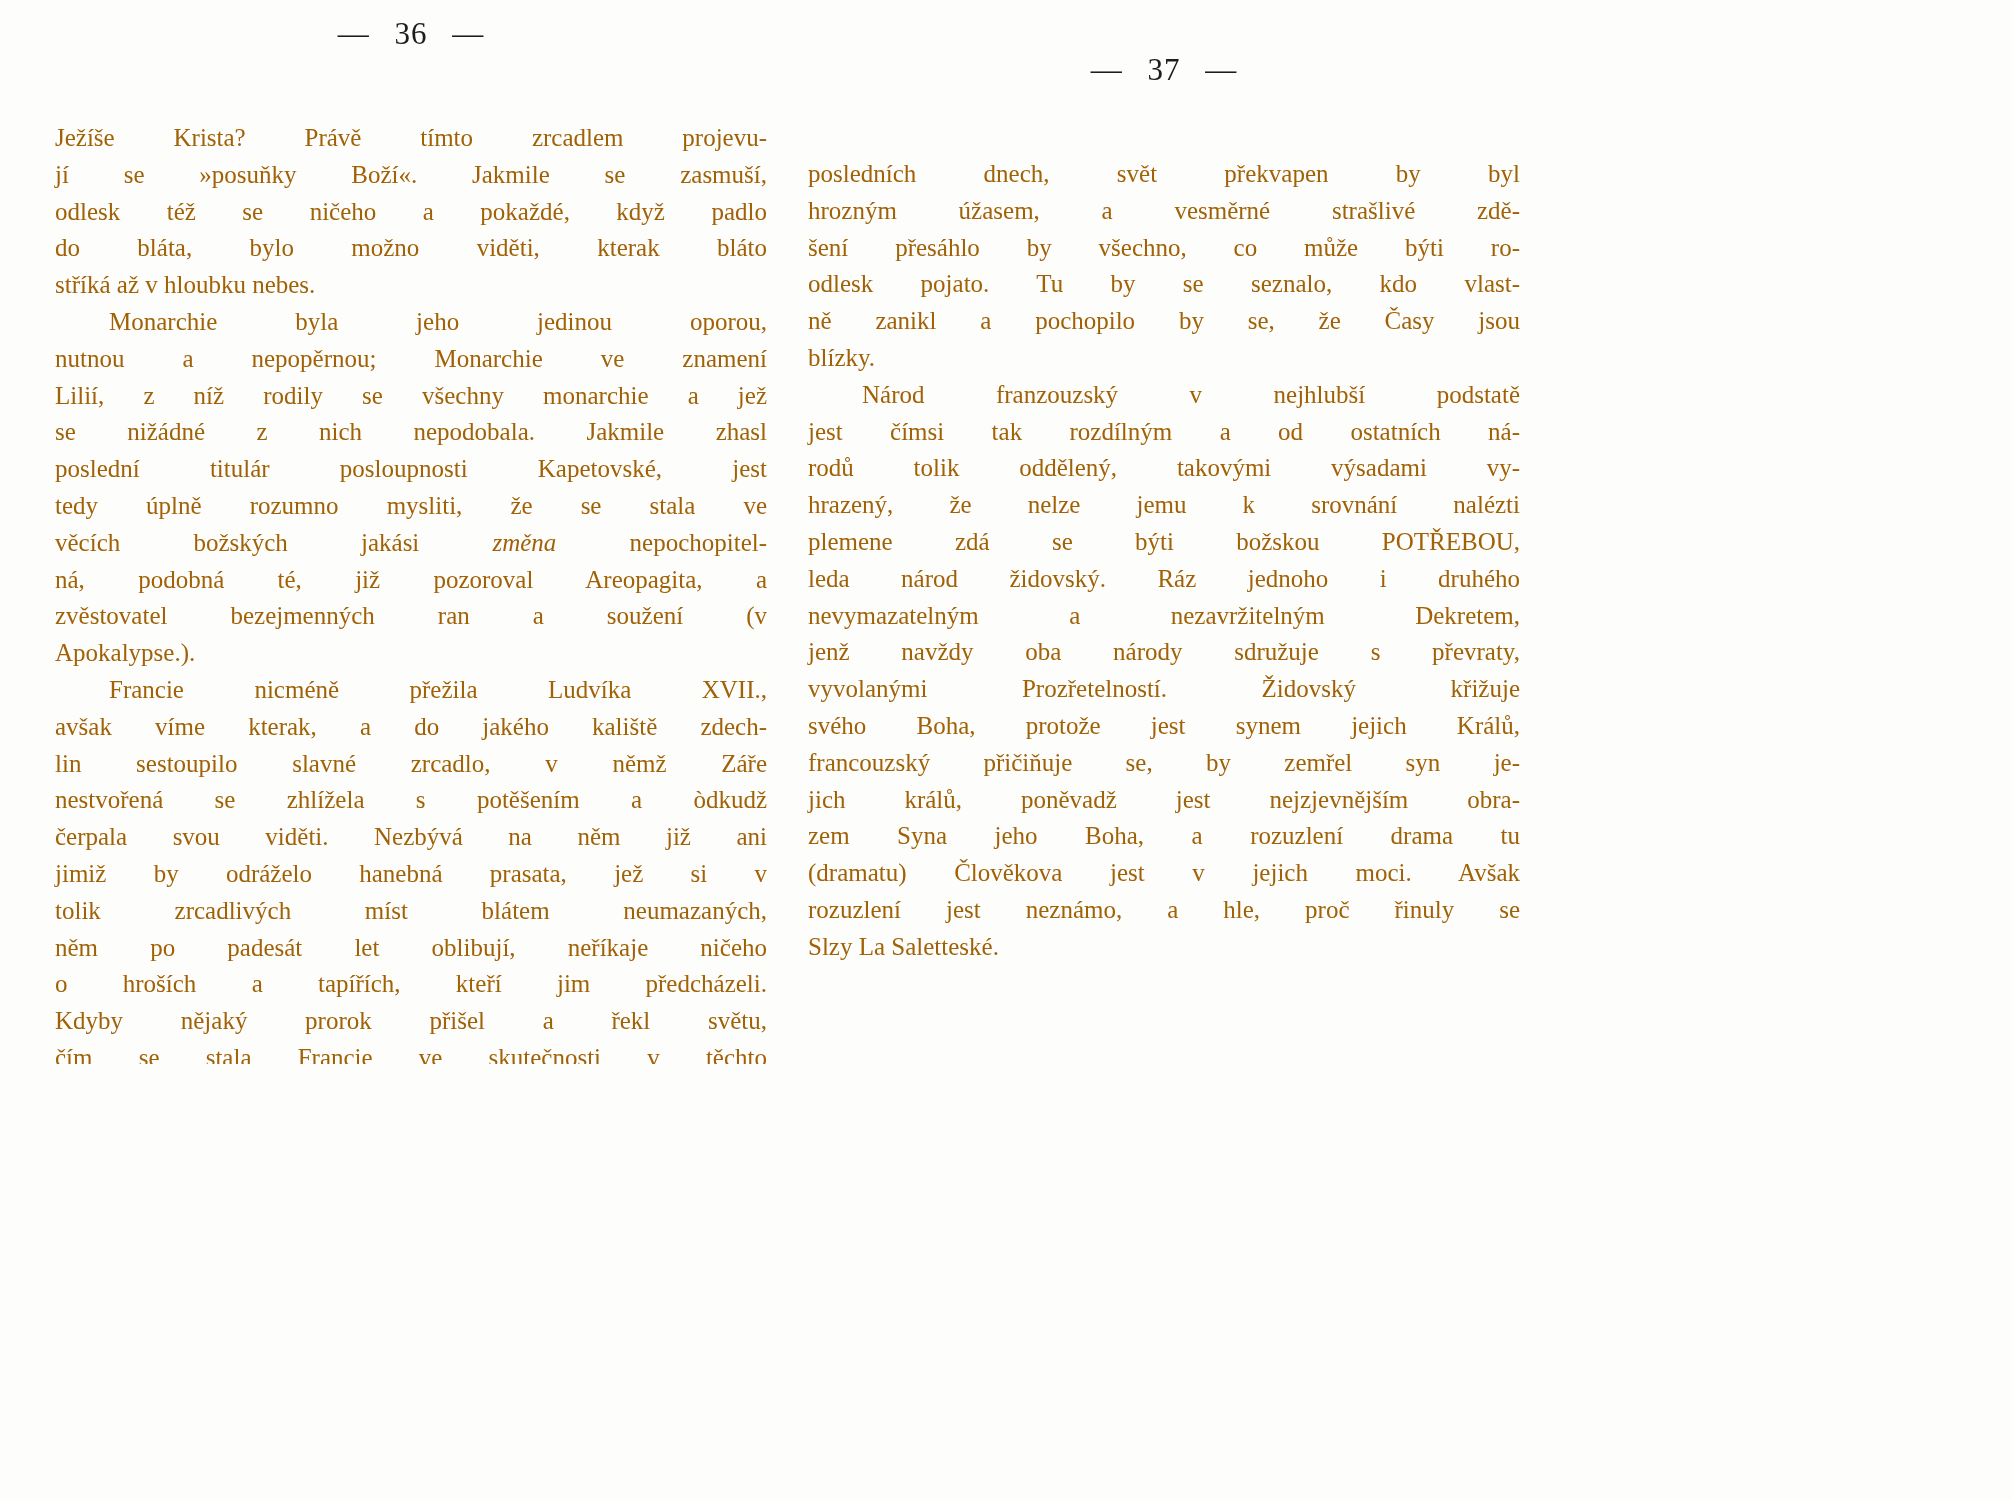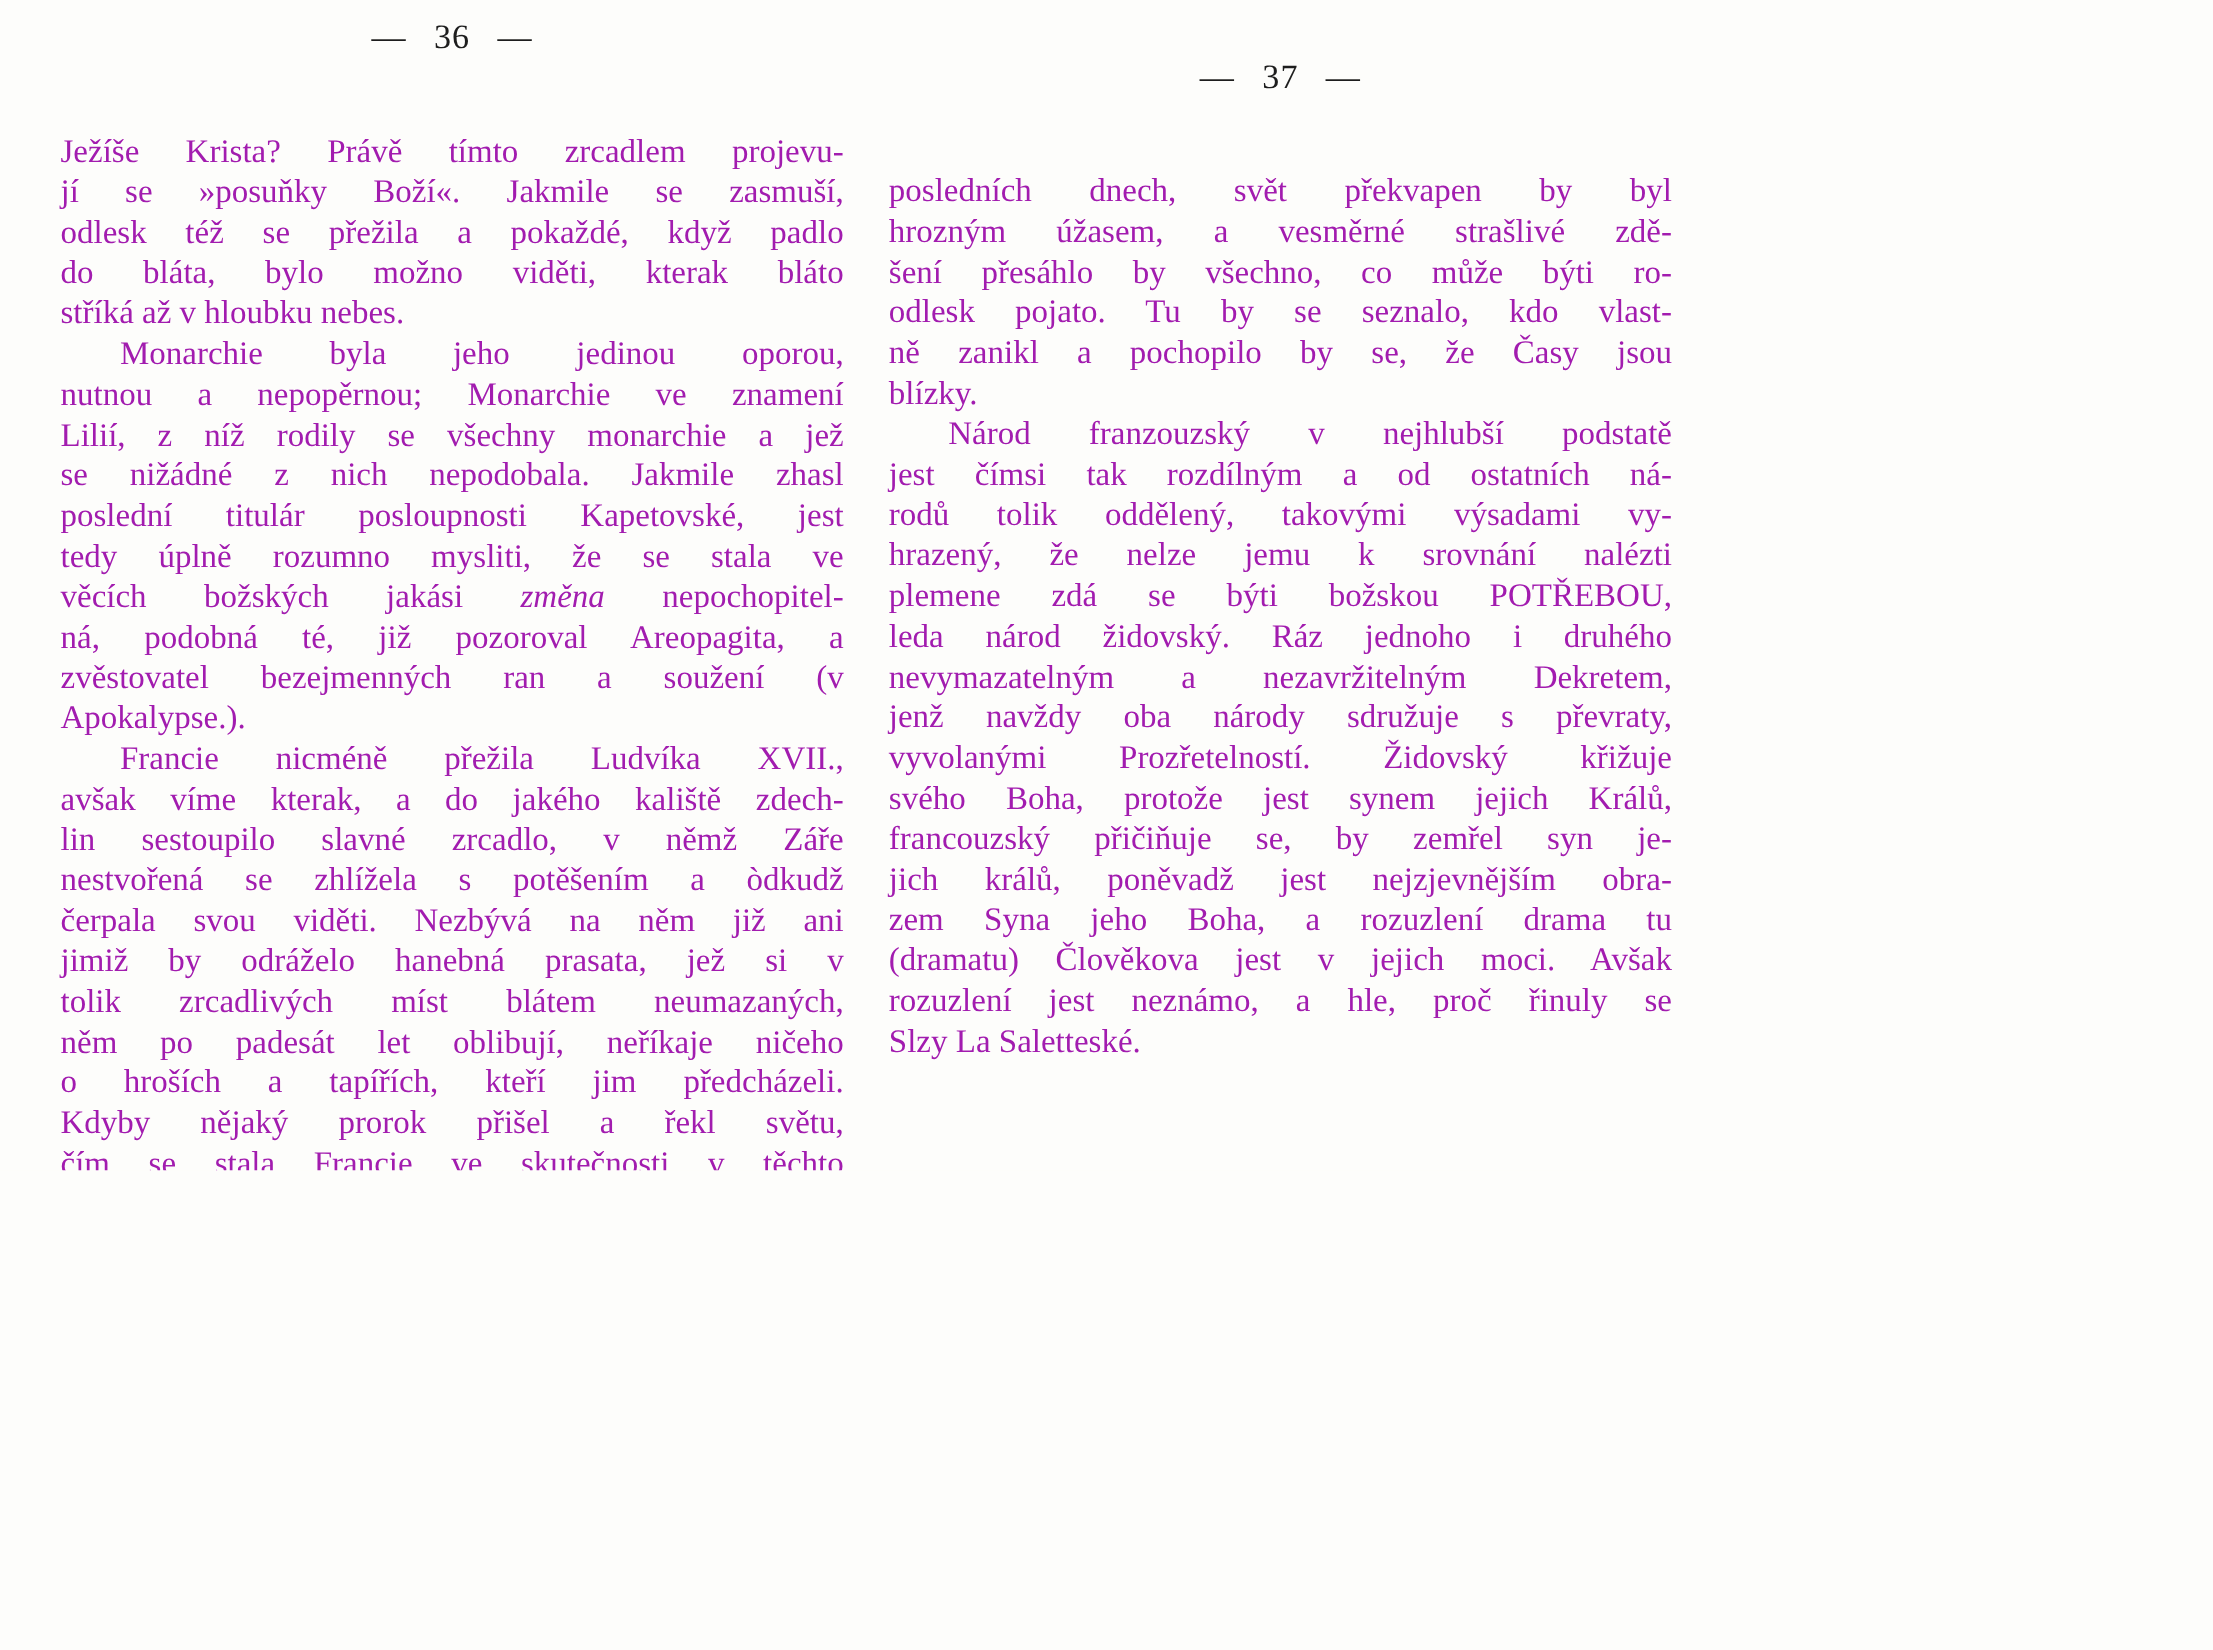--- a/index.html
+++ b/index.html
@@ -34,41 +34,41 @@
     word-spacing: 16px;
     color: #1d1d1d;
   }
   .page-body {
     position: absolute;
     top: 120px;
     left: 0;
     right: 0;
   }
   .line {
-    font-size: 30px;
+    font-size: 25px;
     line-height: 36.8px;
     text-align: justify;
     text-align-last: justify;
-    color: #a21caf;
+    color: #a16207;
   }
   .line.indent { padding-left: 54px; }
   .line.para-end { text-align-last: left; }
   .em { font-style: italic; }
 </style>
 </head>
 <body>
 
 <div class="canvas">
 
   <div class="page page-left">
     <div class="page-header">— 36 —</div>
     <div class="page-body">
         <div class="line"><span>Ježíše Krista? Právě tímto zrcadlem projevu-</span></div>
         <div class="line"><span>jí se »posuňky Boží«. Jakmile se zasmuší,</span></div>
-        <div class="line"><span>odlesk též se přežila a pokaždé, když padlo</span></div>
+        <div class="line"><span>odlesk též se ničeho a pokaždé, když padlo</span></div>
         <div class="line"><span>do bláta, bylo možno viděti, kterak bláto</span></div>
         <div class="line para-end"><span>stříká až v hloubku nebes.</span></div>
         <div class="line indent"><span>Monarchie byla jeho jedinou oporou,</span></div>
         <div class="line"><span>nutnou a nepopěrnou; Monarchie ve znamení</span></div>
         <div class="line"><span>Lilií, z níž rodily se všechny monarchie a jež</span></div>
         <div class="line"><span>se nižádné z nich nepodobala. Jakmile zhasl</span></div>
         <div class="line"><span>poslední titulár posloupnosti Kapetovské, jest</span></div>
         <div class="line"><span>tedy úplně rozumno mysliti, že se stala ve</span></div>
         <div class="line"><span>věcích božských jakási </span><span class="em">změna</span><span> nepochopitel-</span></div>
         <div class="line"><span>ná, podobná té, již pozoroval Areopagita, a</span></div>

